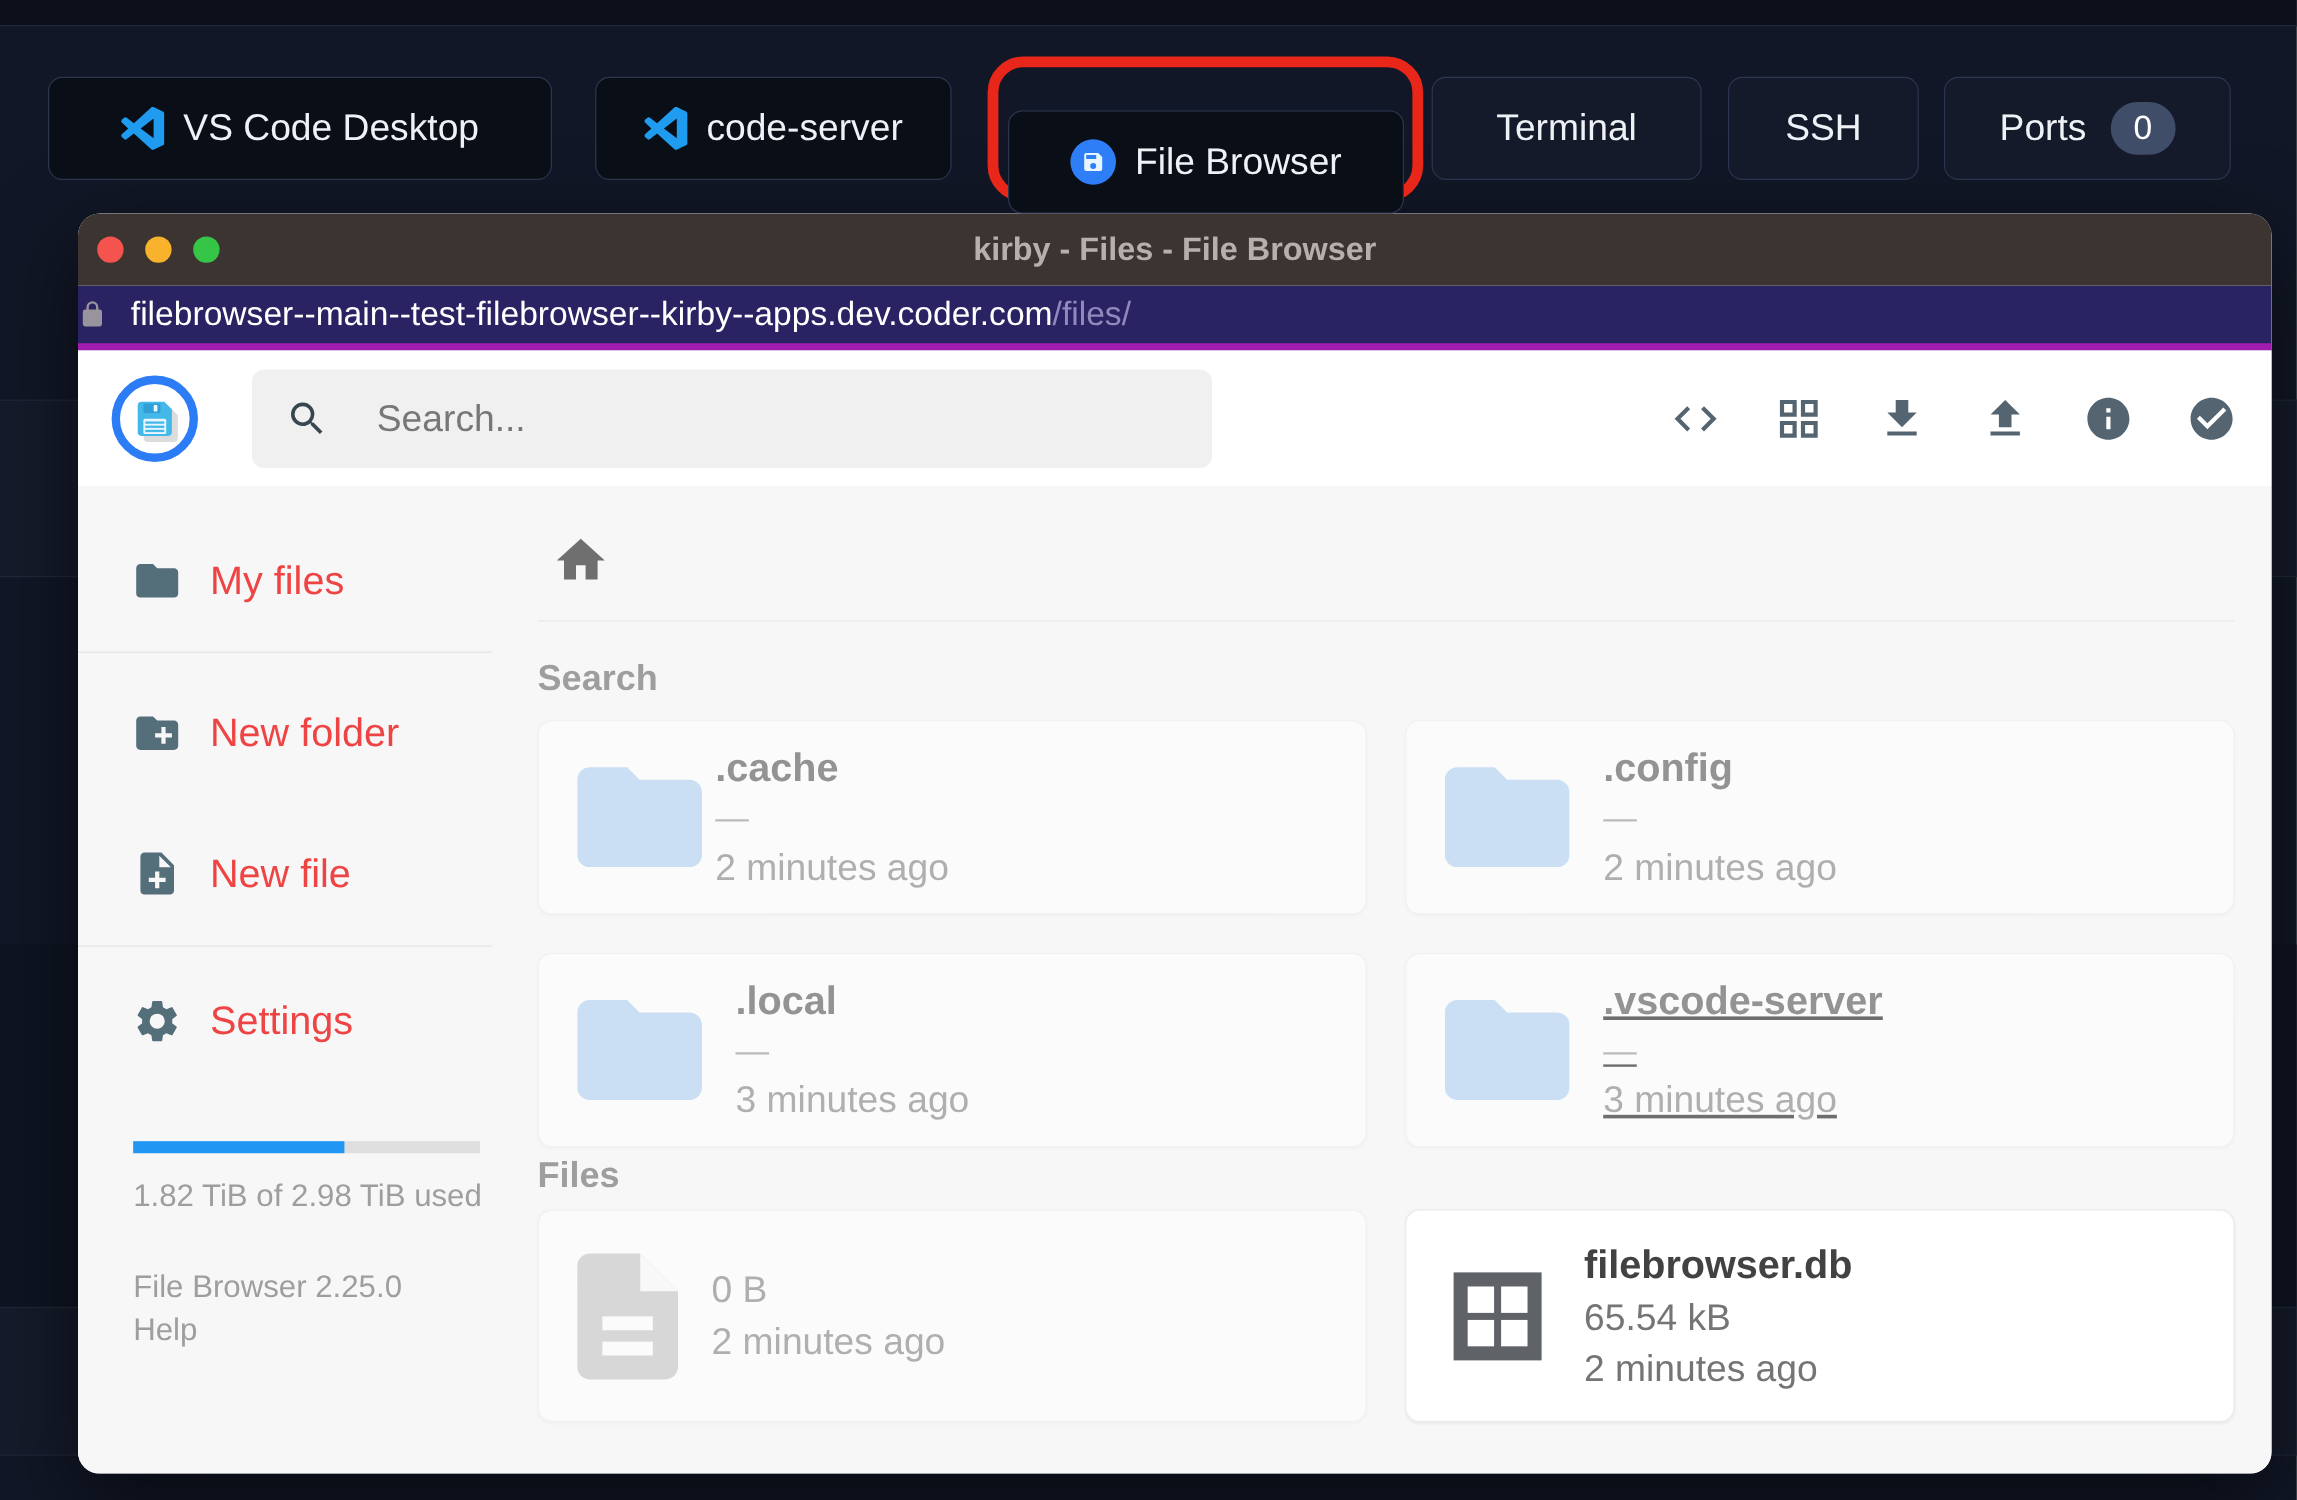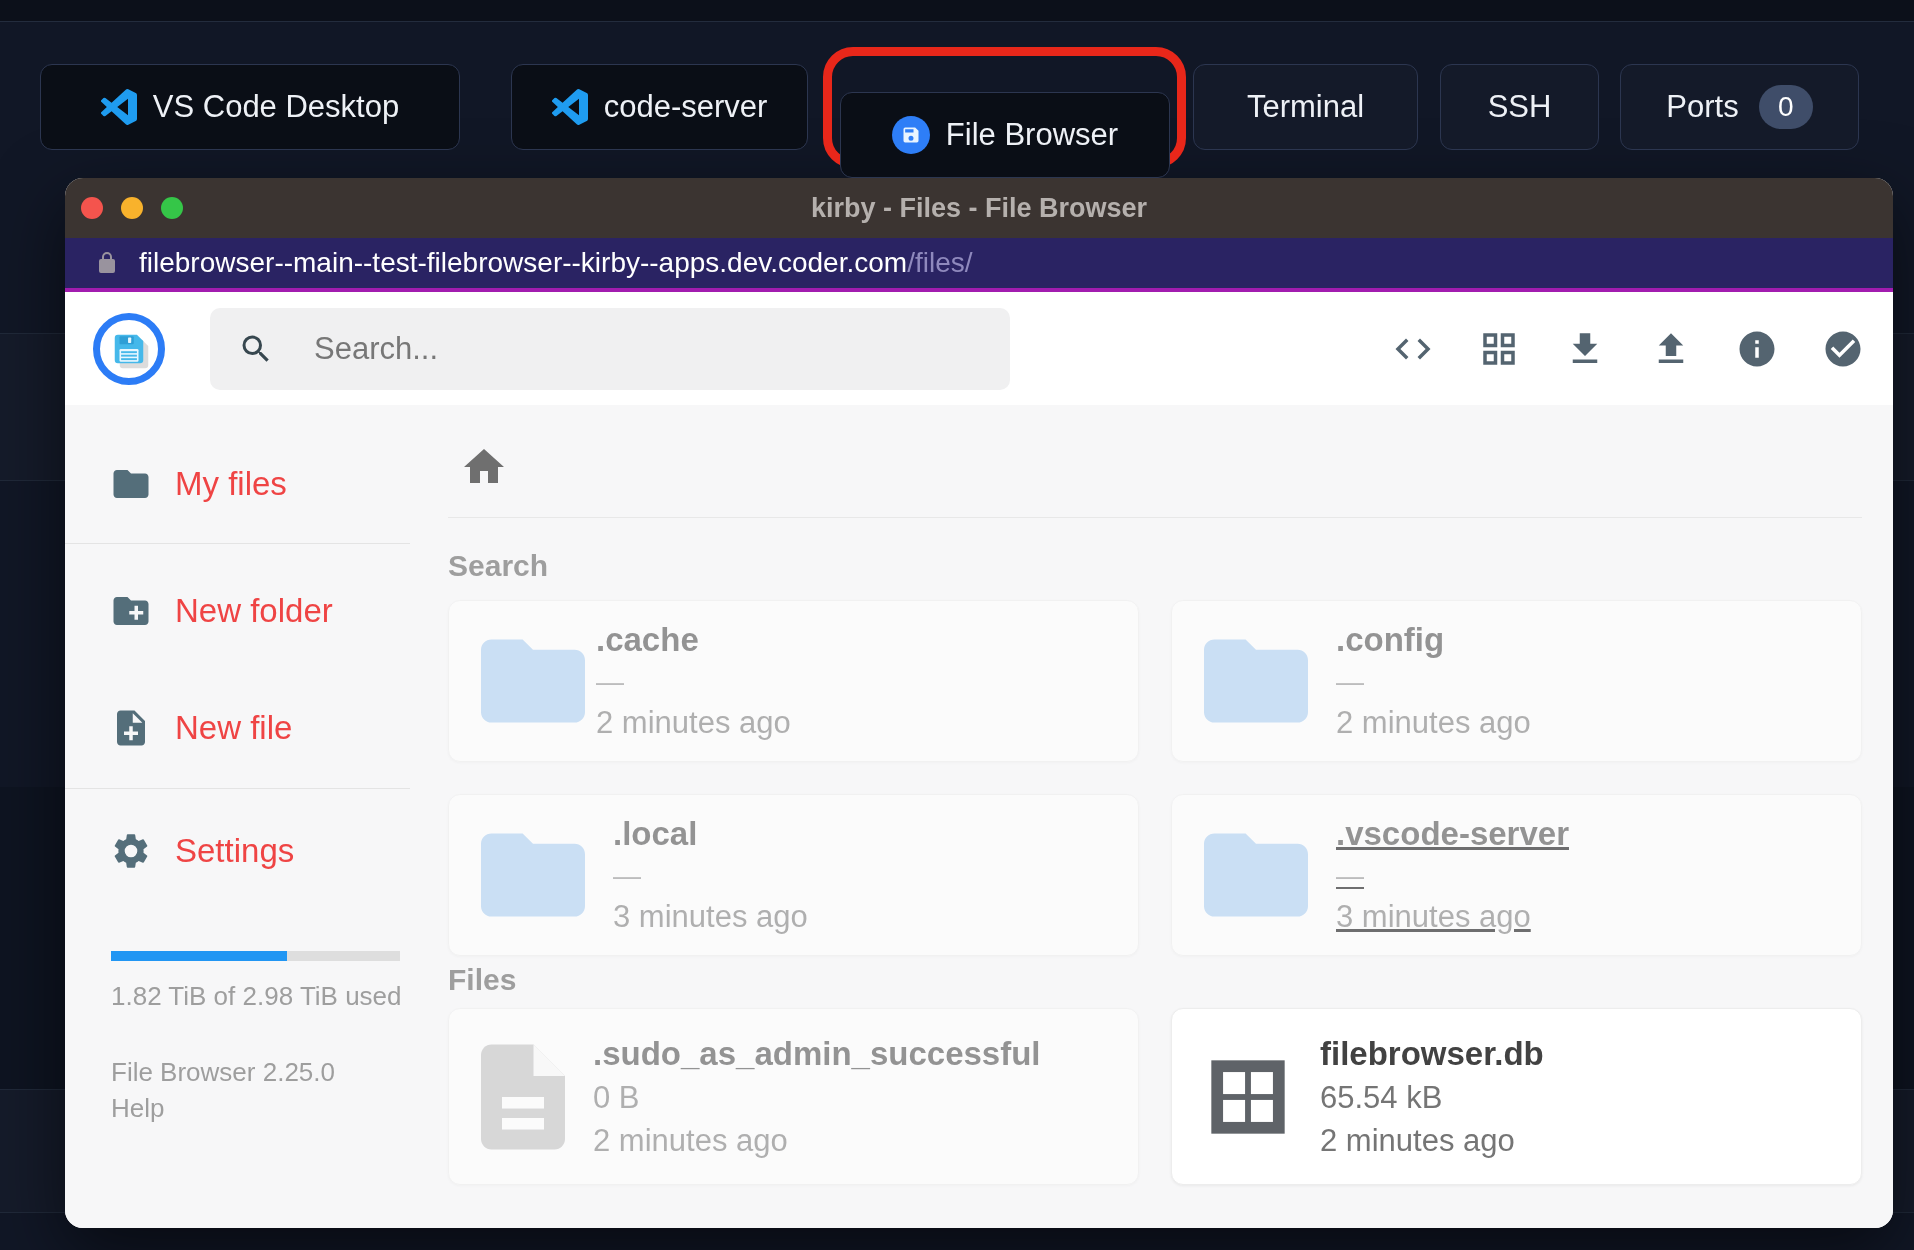--- a/index.html
+++ b/index.html
@@ -19,36 +19,36 @@
   .tbtn.app { background:#0a0e16; }
   .tbtn.util { background:#141a29; }
   .vscode-ico { width:36px; height:36px; }
   .fb-ico { width:38px; height:38px; border-radius:50%; background:#2e7ef7; display:flex; align-items:center; justify-content:center; }
   .fb-ico .floppy-mini { width:20px; height:20px; }
   .badge { min-width:54px; height:44px; padding:0 14px; border-radius:22px; background:#3f4d69; color:#fff;
            font-size:28px; display:flex; align-items:center; justify-content:center; }
   .red-ring { position:absolute; left:823px; top:47px; width:363px; height:121px; border:9px solid #e8271a;
               border-radius:30px; z-index:4; pointer-events:none; }
   #btn-vscode   { left:40px;   width:420px; }
-  #btn-codesrv  { left:511px;  width:297px; }
+  #btn-codesrv  { left:496px;  width:297px; }
   #btn-filebrowser { left:840px; width:330px; z-index:5;margin-top:28px; }
   #btn-terminal { left:1193px; width:225px; }
   #btn-ssh      { left:1440px; width:159px; }
   #btn-ports    { left:1620px; width:239px; gap:20px; }
 
   
   .window { position:absolute; left:65px; top:178px; width:1828px; height:1050px; border-radius:18px; overflow:hidden;
             z-index:2; box-shadow:0 24px 70px rgba(0,0,0,.55); background:#f7f7f8; }
   .titlebar { height:60px; background:#3b3431; position:relative; display:flex; align-items:center; justify-content:center; }
   .lights { position:absolute; left:16px; top:19px; display:flex; gap:18px; }
   .light { width:22px; height:22px; border-radius:50%; }
   .light.red { background:#f4544d; } .light.yellow { background:#f8b22c; } .light.green { background:#35c648; }
   .win-title { color:#b5b0ad; font-size:27px; font-weight:bold; }
 
-  .urlbar { height:54px; background:#2a2363; border-bottom:4px solid #a21caf; display:flex; align-items:center; padding-left:30px; gap:20px; }
+  .urlbar { height:54px; background:#2a2363; border-bottom:6px solid #a21caf; display:flex; align-items:center; gap:20px; }
   .lock { width:24px; height:28px; }
   .url { font-size:28px; color:#ffffff; white-space:nowrap; }
   .url .path { color:#8f89bd; }
 
   
   .app-header { height:113px; background:#ffffff; display:flex; align-items:center; padding:0 26px 0 28px; }
   .logo { width:72px; height:72px; border-radius:50%; background:#fff; border:7px solid #2c7cf6;
           display:flex; align-items:center; justify-content:center; flex:0 0 auto; }
   .logo svg { width:38px; height:38px; filter:drop-shadow(5px 5px 0 #dcdcdc); }
   .searchbox { margin-left:45px; width:800px; height:82px; background:#f0f0f1; border-radius:10px;
@@ -300,21 +300,20 @@
       <div class="sec-head" id="files-head">Files</div>
 
       <div class="card file hidden-item" id="card-x0">
         <svg class="file-glyph" viewBox="4 2 16 20">
           <path fill="#bdbdbd" d="M14 2H6c-1.1 0-2 .9-2 2v16c0 1.1.9 2 2 2h12c1.1 0 2-.9 2-2V8l-6-6z"></path>
           <path fill="#ffffff" d="M14 2v6h6z" opacity="0.9"></path>
           <rect x="8" y="12" width="8" height="2.2" fill="#ffffff"></rect>
           <rect x="8" y="16" width="8" height="2.2" fill="#ffffff"></rect>
         </svg>
         <div class="txt">
-          <span class="name">.sudo_as_admin_successful</span>
           <span class="meta">0 B</span>
           <span class="meta">2 minutes ago</span>
         </div>
       </div>
       <div class="card file" id="card-x1">
         <svg class="db-glyph" viewBox="0 0 24 24">
           <rect x="2" y="2" width="20" height="20" fill="#5f6368"></rect>
           <rect x="5.2" y="5.2" width="6" height="6" fill="#ffffff"></rect>
           <rect x="12.8" y="5.2" width="6" height="6" fill="#ffffff"></rect>
           <rect x="5.2" y="12.8" width="6" height="6" fill="#ffffff"></rect>

